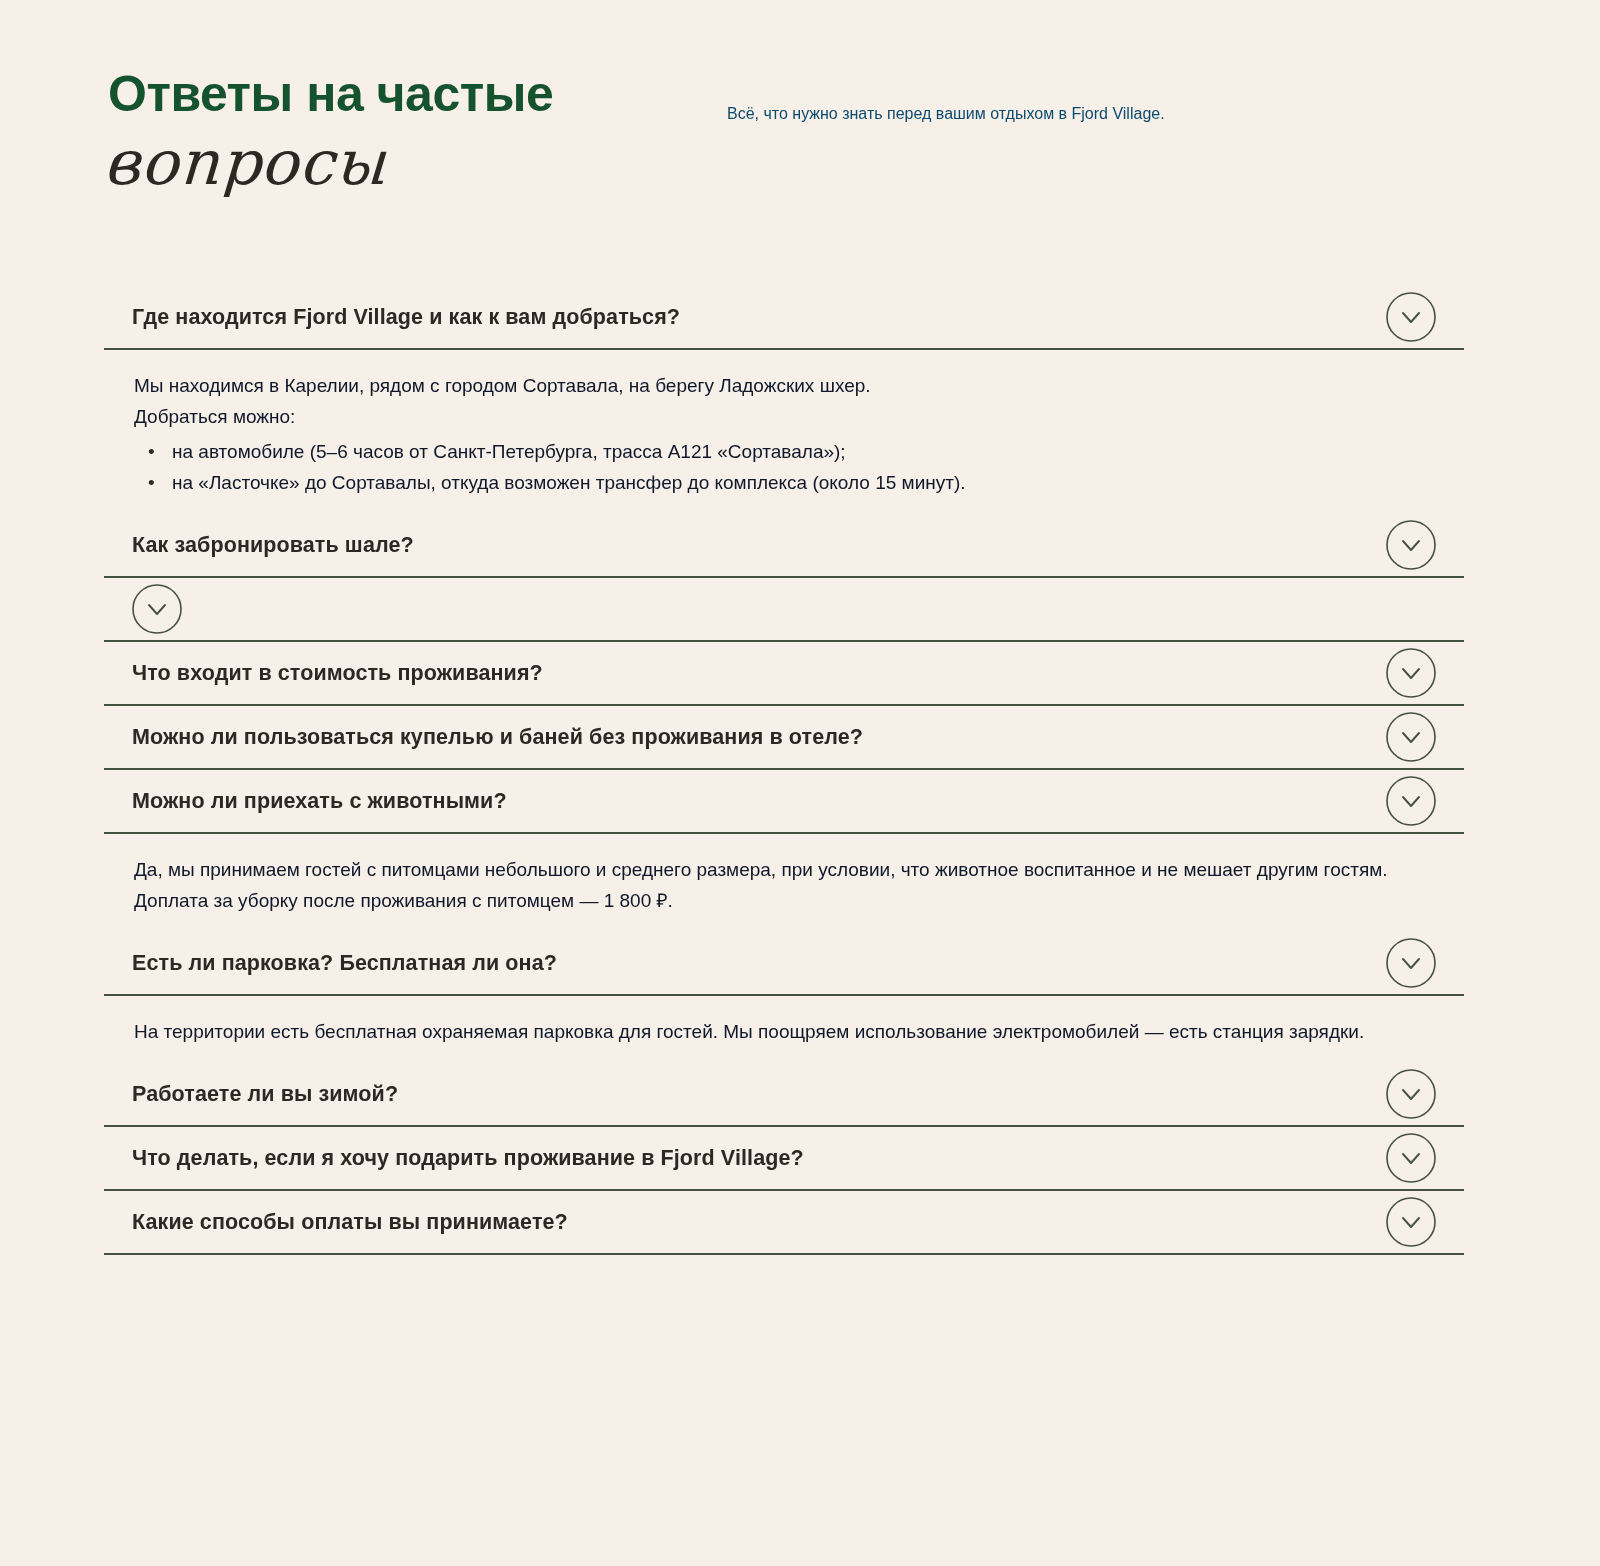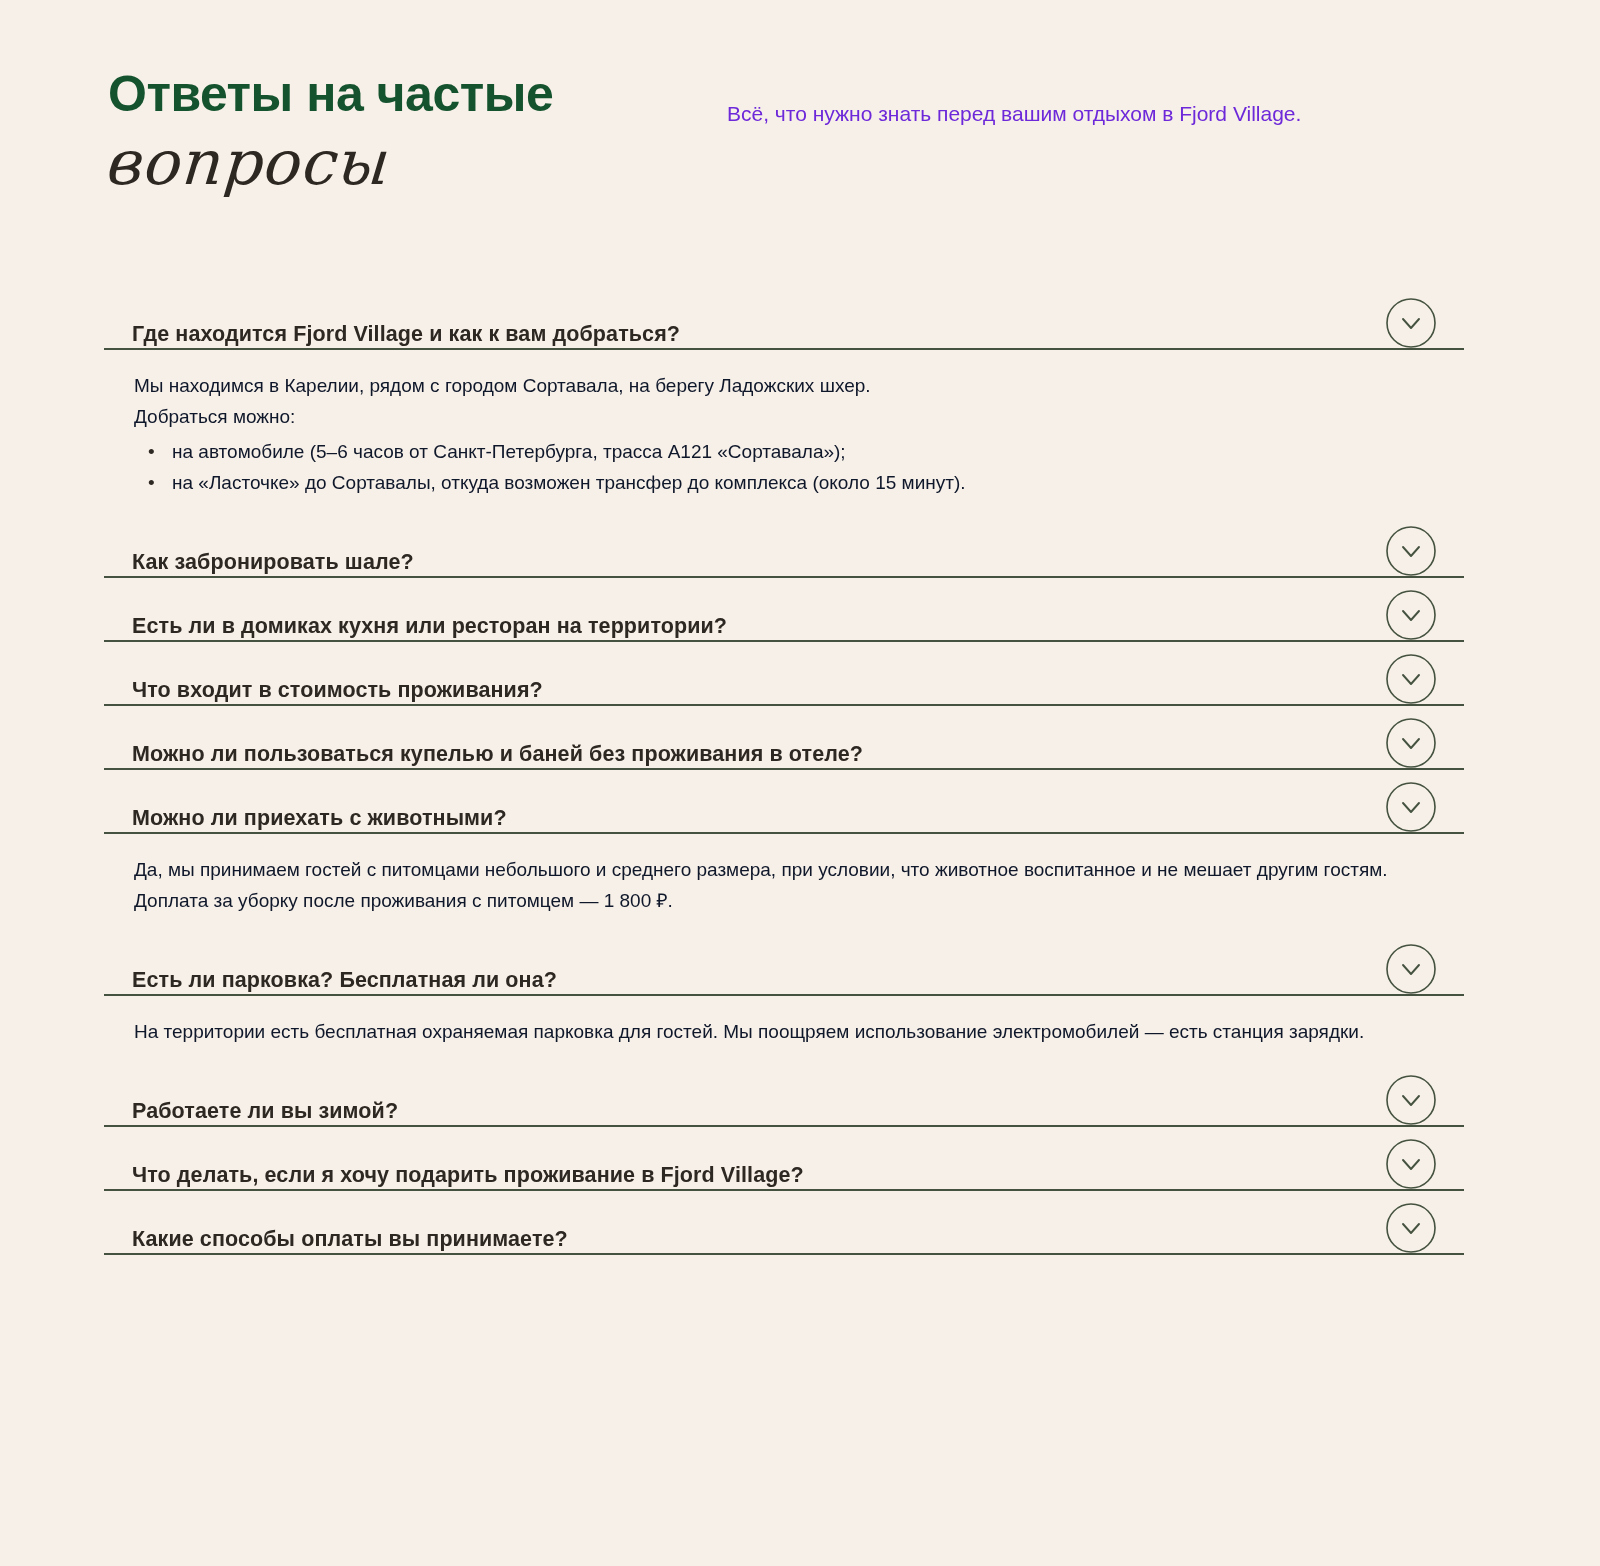--- a/index.html
+++ b/index.html
@@ -54,41 +54,41 @@
     margin-top: 2px;
     letter-spacing: 1px;
     transform: skewX(-6deg);
     transform-origin: left center;
     white-space: nowrap;
   }
   .subtitle {
     position: absolute;
     left: 727px;
     top: 100px;
-    font-size: 21px;
+    font-size: 16px;
     line-height: 28px;
     font-weight: 400;
-    color: #6d28d9;
+    color: #0c4a6e;
     white-space: nowrap;
   }
 
   
   .faq {
     position: absolute;
     left: 104px;
     top: 286px;
     width: 1360px;
   }
   .faq-item {
     position: relative;
   }
   .faq-row {
     position: relative;
     display: flex;
-    align-items: flex-end;
+    align-items: center;
     justify-content: space-between;
     height: 62px;
     padding: 0 0 0 28px;
     box-sizing: border-box;
   }
   .faq-q {
     font-size: 21.5px;
     line-height: 28px;
     font-weight: 700;
     color: #2E2823;
@@ -185,21 +185,20 @@
           <div class="faq-q">Как забронировать шале?</div>
           <svg class="chev" viewBox="0 0 50 50">
             <circle cx="25" cy="25" r="24"></circle>
             <path d="M17 21 L25 30 L33 21"></path>
           </svg>
         </div>
         <div class="divider"></div>
       </div>
       <div class="faq-item">
         <div class="faq-row">
-          <div class="faq-q">Есть ли в домиках кухня или ресторан на территории?</div>
           <svg class="chev" viewBox="0 0 50 50">
             <circle cx="25" cy="25" r="24"></circle>
             <path d="M17 21 L25 30 L33 21"></path>
           </svg>
         </div>
         <div class="divider"></div>
       </div>
       <div class="faq-item">
         <div class="faq-row">
           <div class="faq-q">Что входит в стоимость проживания?</div>

